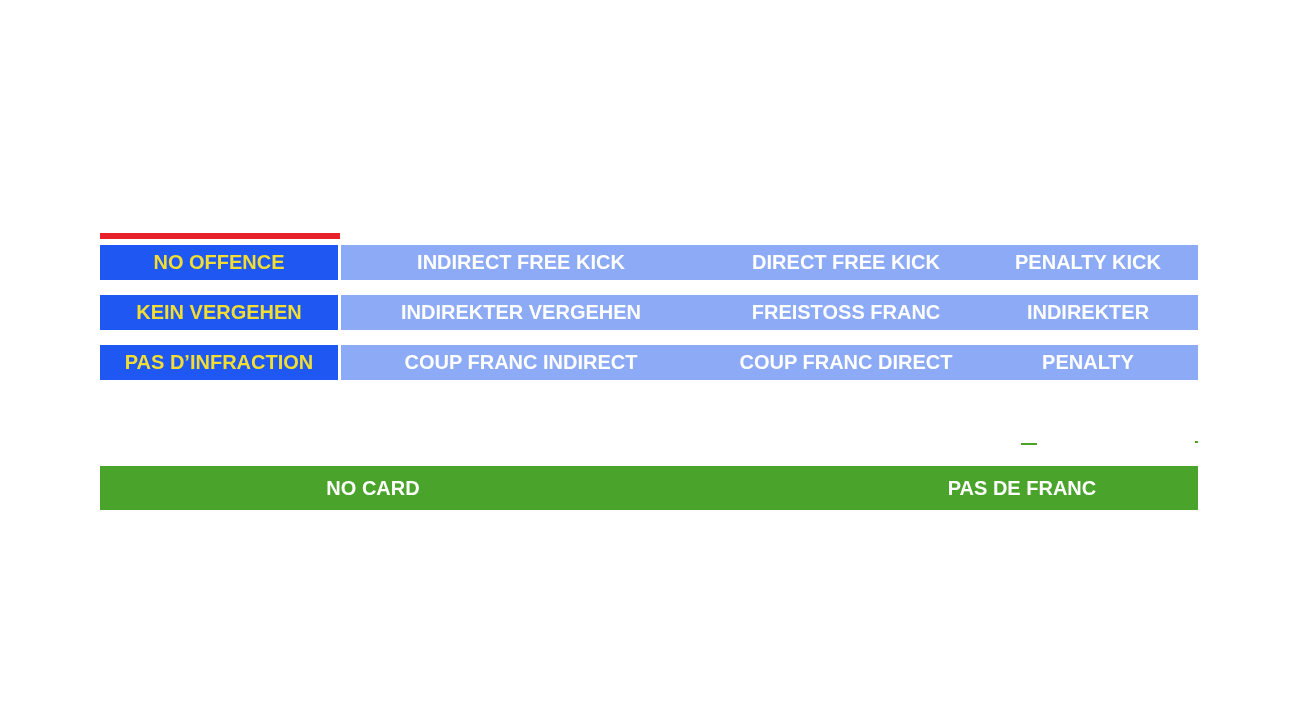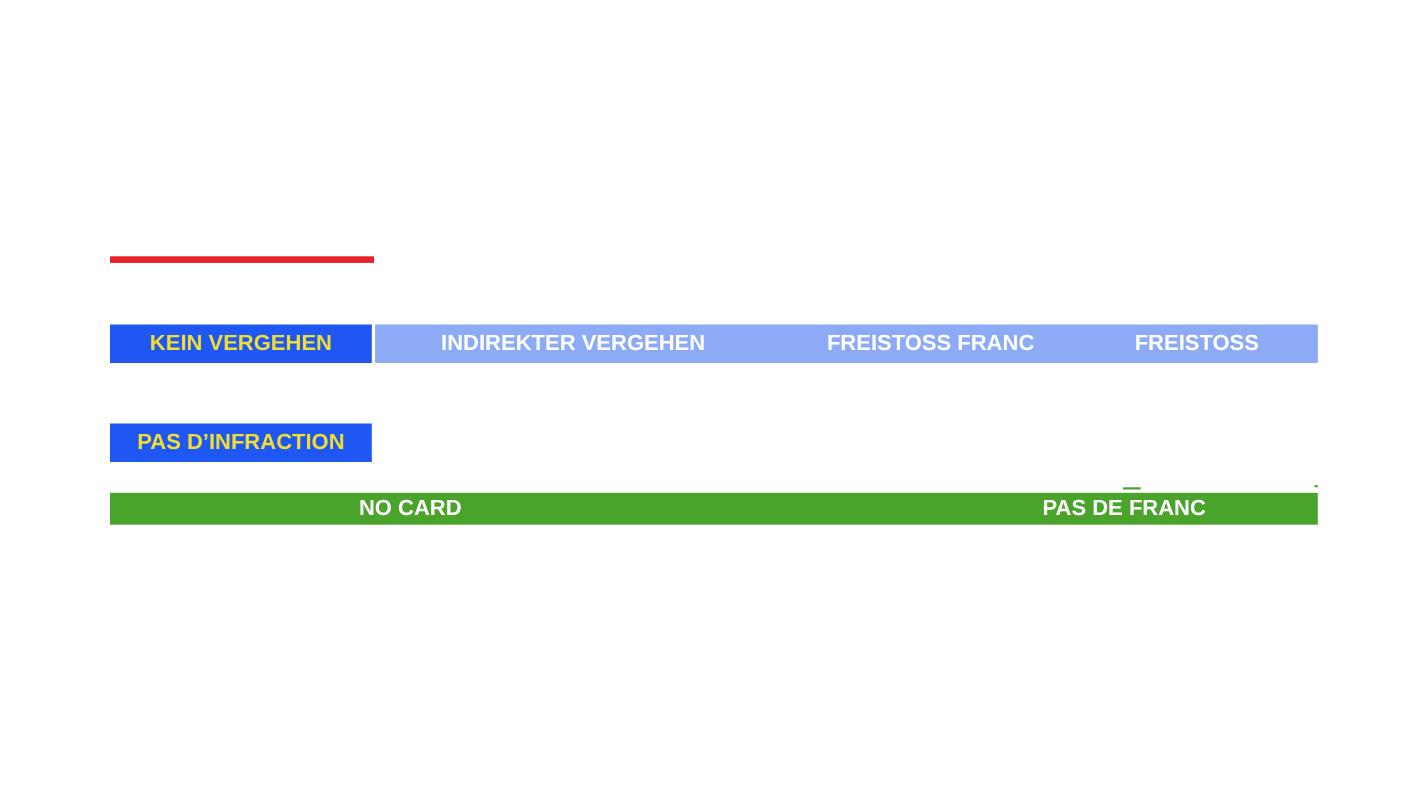--- a/index.html
+++ b/index.html
@@ -22,21 +22,21 @@
   .slide{position:absolute;inset:0;}
 
   .red-line{
     position:absolute;left:100px;top:233px;width:240px;height:6px;
     background:var(--red);
   }
 
   .row{position:absolute;left:100px;width:1098px;height:35px;}
   .row-1{top:245px;}
   .row-2{top:295px;}
-  .row-3{top:345px;margin-top:40px;}
+  .row-3{top:345px;}
 
   .offence-cell{
     position:absolute;left:0;top:0;width:238px;height:35px;
     background:var(--dark-blue);
     display:flex;align-items:center;justify-content:center;
   }
   .offence-label{
     color:var(--yellow);
     font-size:20px;font-weight:700;
     white-space:nowrap;letter-spacing:0px;
@@ -51,21 +51,21 @@
     display:flex;align-items:center;
     transform:translateX(-50%);
     color:var(--text-white);
     font-size:20px;font-weight:700;white-space:nowrap;
   }
   .pos-1{left:180px;}
   .pos-2{left:505px;}
   .pos-3{left:747px;}
 
   .card-bar{
-    position:absolute;left:100px;top:448px;width:1098px;height:29px;
+    position:absolute;left:100px;top:466px;width:1098px;height:44px;
     background:var(--green);
   }
   .card-label{
     position:absolute;top:0;height:100%;
     display:flex;align-items:center;
     transform:translateX(-50%);
     color:var(--text-white);
     font-size:20px;font-weight:700;white-space:nowrap;
   }
   .cpos-1{left:273px;}
@@ -81,35 +81,50 @@
     background:var(--green);
   }
 </style>
 </head>
 <body>
 
 <div class="slide">
 
   <div class="red-line"></div>
 
+  <div class="row row-1">
+    <div class="offence-cell">
+      <span class="offence-label">NO OFFENCE</span>
+    </div>
+    <div class="sanction-bar">
+      <span class="sanction-label pos-1">INDIRECT FREE KICK</span>
+      <span class="sanction-label pos-2">DIRECT FREE KICK</span>
+      <span class="sanction-label pos-3">PENALTY KICK</span>
+    </div>
+  </div>
 
   <div class="row row-2">
     <div class="offence-cell">
       <span class="offence-label">KEIN VERGEHEN</span>
     </div>
     <div class="sanction-bar">
       <span class="sanction-label pos-1">INDIREKTER VERGEHEN</span>
       <span class="sanction-label pos-2">FREISTOSS FRANC</span>
-      <span class="sanction-label pos-3">FREISTOSS</span>
+      <span class="sanction-label pos-3">INDIREKTER</span>
     </div>
   </div>
 
   <div class="row row-3">
     <div class="offence-cell">
       <span class="offence-label">PAS D’INFRACTION</span>
+    </div>
+    <div class="sanction-bar">
+      <span class="sanction-label pos-1">COUP FRANC INDIRECT</span>
+      <span class="sanction-label pos-2">COUP FRANC DIRECT</span>
+      <span class="sanction-label pos-3">PENALTY</span>
     </div>
   </div>
 
   <div class="artifact-line"></div>
   <div class="artifact-dot"></div>
 
   <div class="card-bar">
     <span class="card-label cpos-1">NO CARD</span>
     <span class="card-label cpos-3">PAS DE FRANC</span>
   </div>

